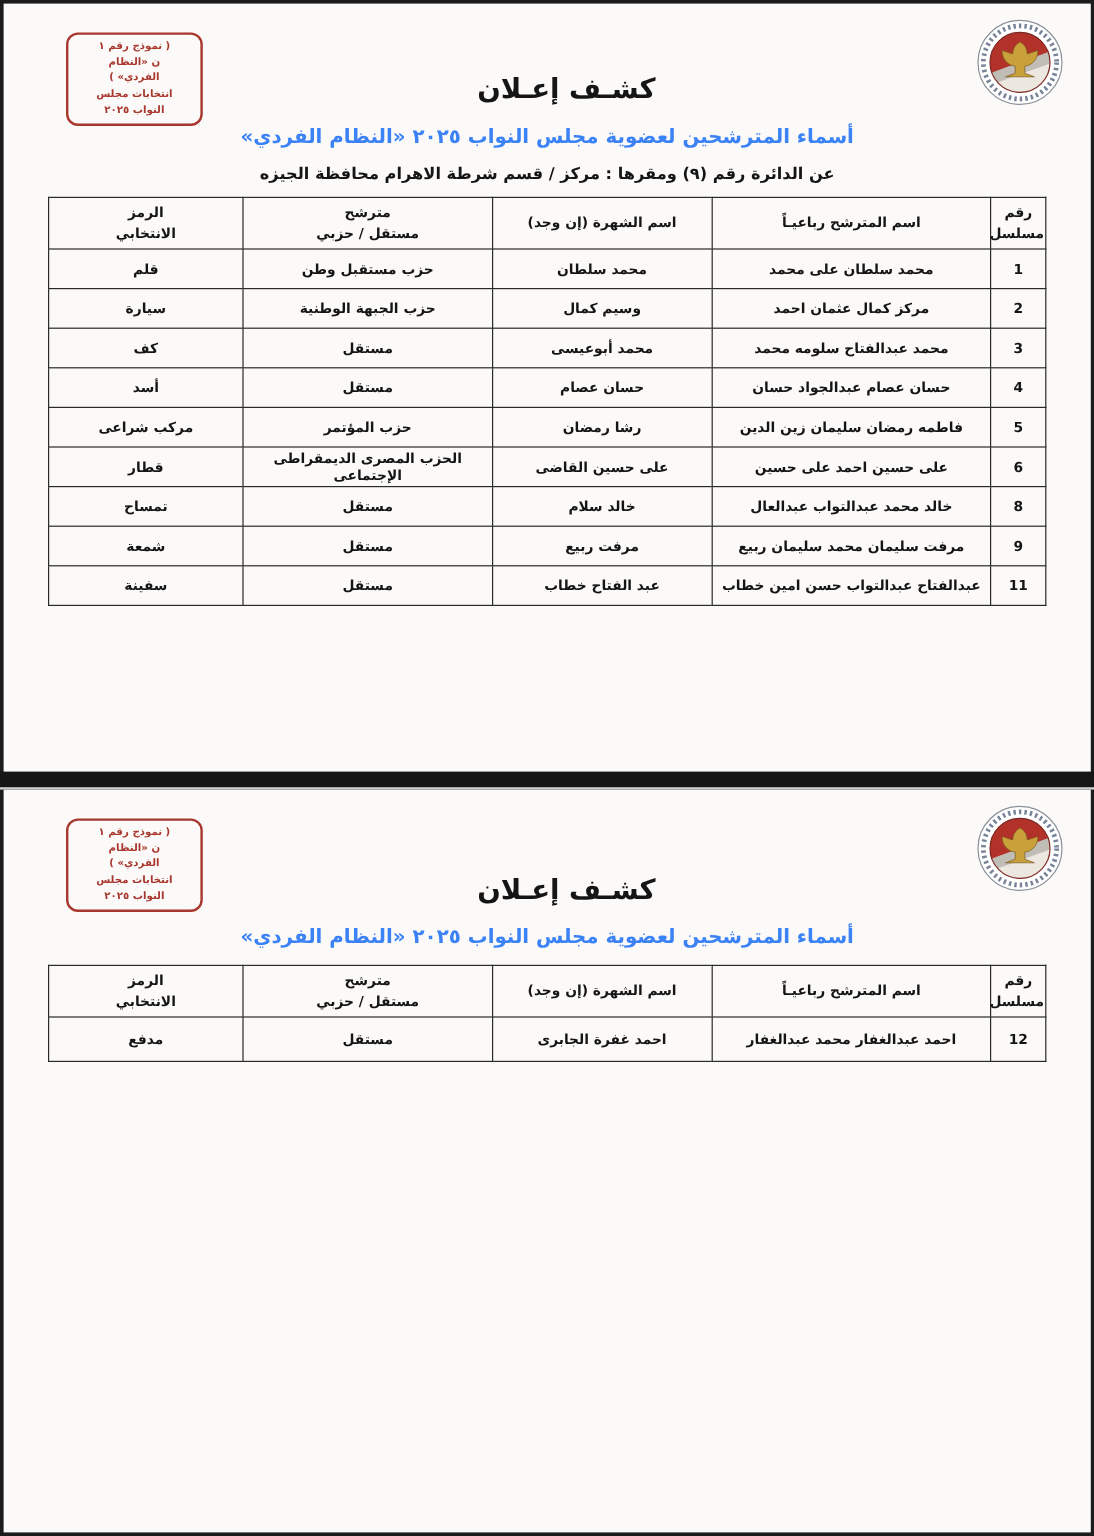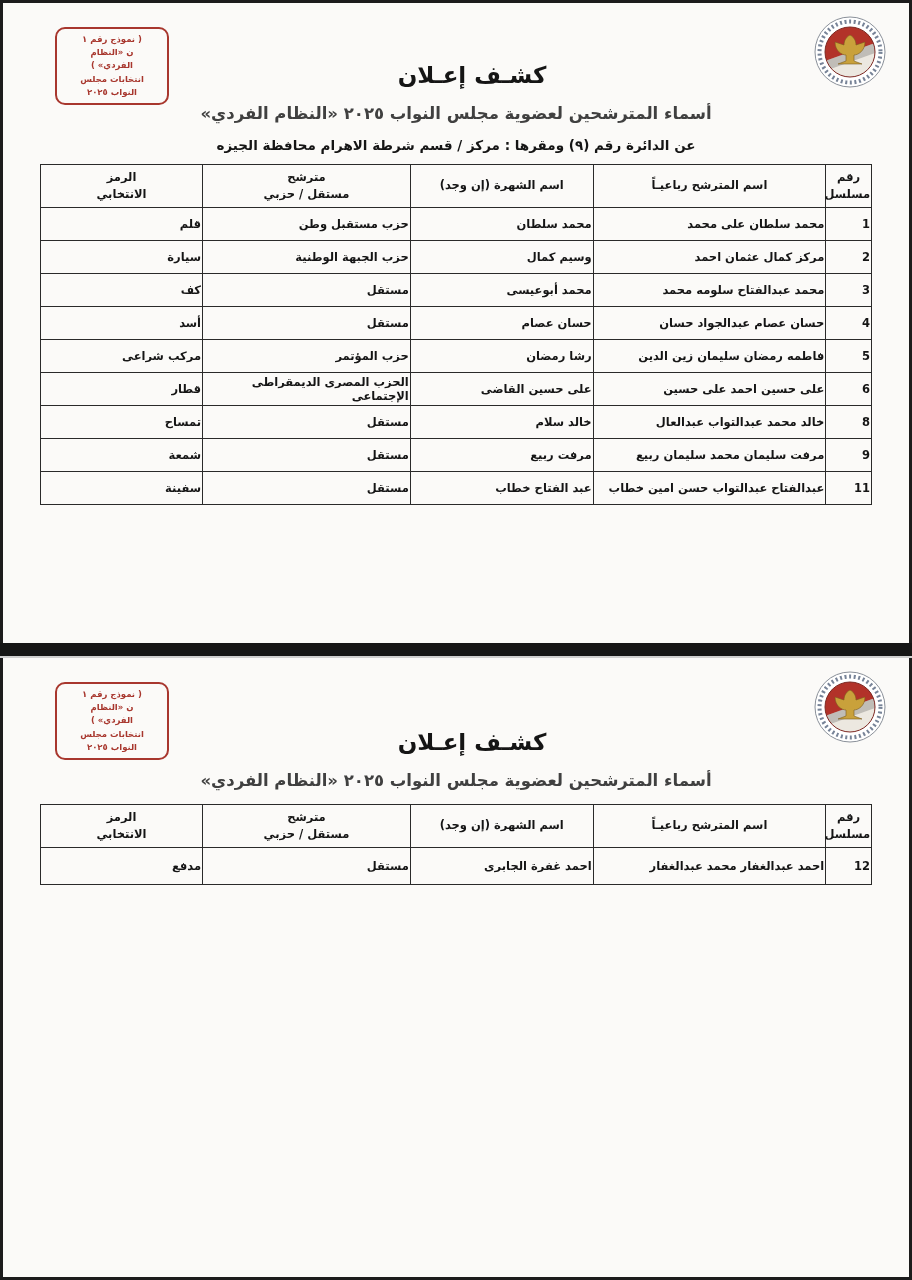--- a/index.html
+++ b/index.html
@@ -56,21 +56,21 @@
     letter-spacing:0.5px;
     padding-left:32px;
   }
   #page1 .doc-title { padding-top:44px; }
   #page2 .doc-title { padding-top:56px; }
   .doc-subtitle {
     text-align:center;
     margin-top:13px;
     font-size:16.5px;
     font-weight:bold;
-    color:#404040;
+    color:#3b82f6;
     direction:rtl;
   }
   .district-line {
     text-align:center;
     margin-top:9px;
     font-size:13.5px;
     font-weight:bold;
     color:#151515;
     direction:rtl;
   }
@@ -95,21 +95,21 @@
     vertical-align:middle;
     white-space:pre-line;
     line-height:1.45;
     background:#fbfaf8;
   }
   table.cand-table td {
     height:30px;
     font-size:11.5px;
     font-weight:bold;
     color:#151515;
-    text-align:right;
+    text-align:center;
     vertical-align:middle;
     overflow:hidden;
   }
   #page2 table.cand-table td { height:34px; }
 
   col.c-serial { width:5.5%; }
   col.c-name   { width:28%; }
   col.c-shahra { width:22%; }
   col.c-party  { width:25%; }
   col.c-symbol { width:19.5%; }

